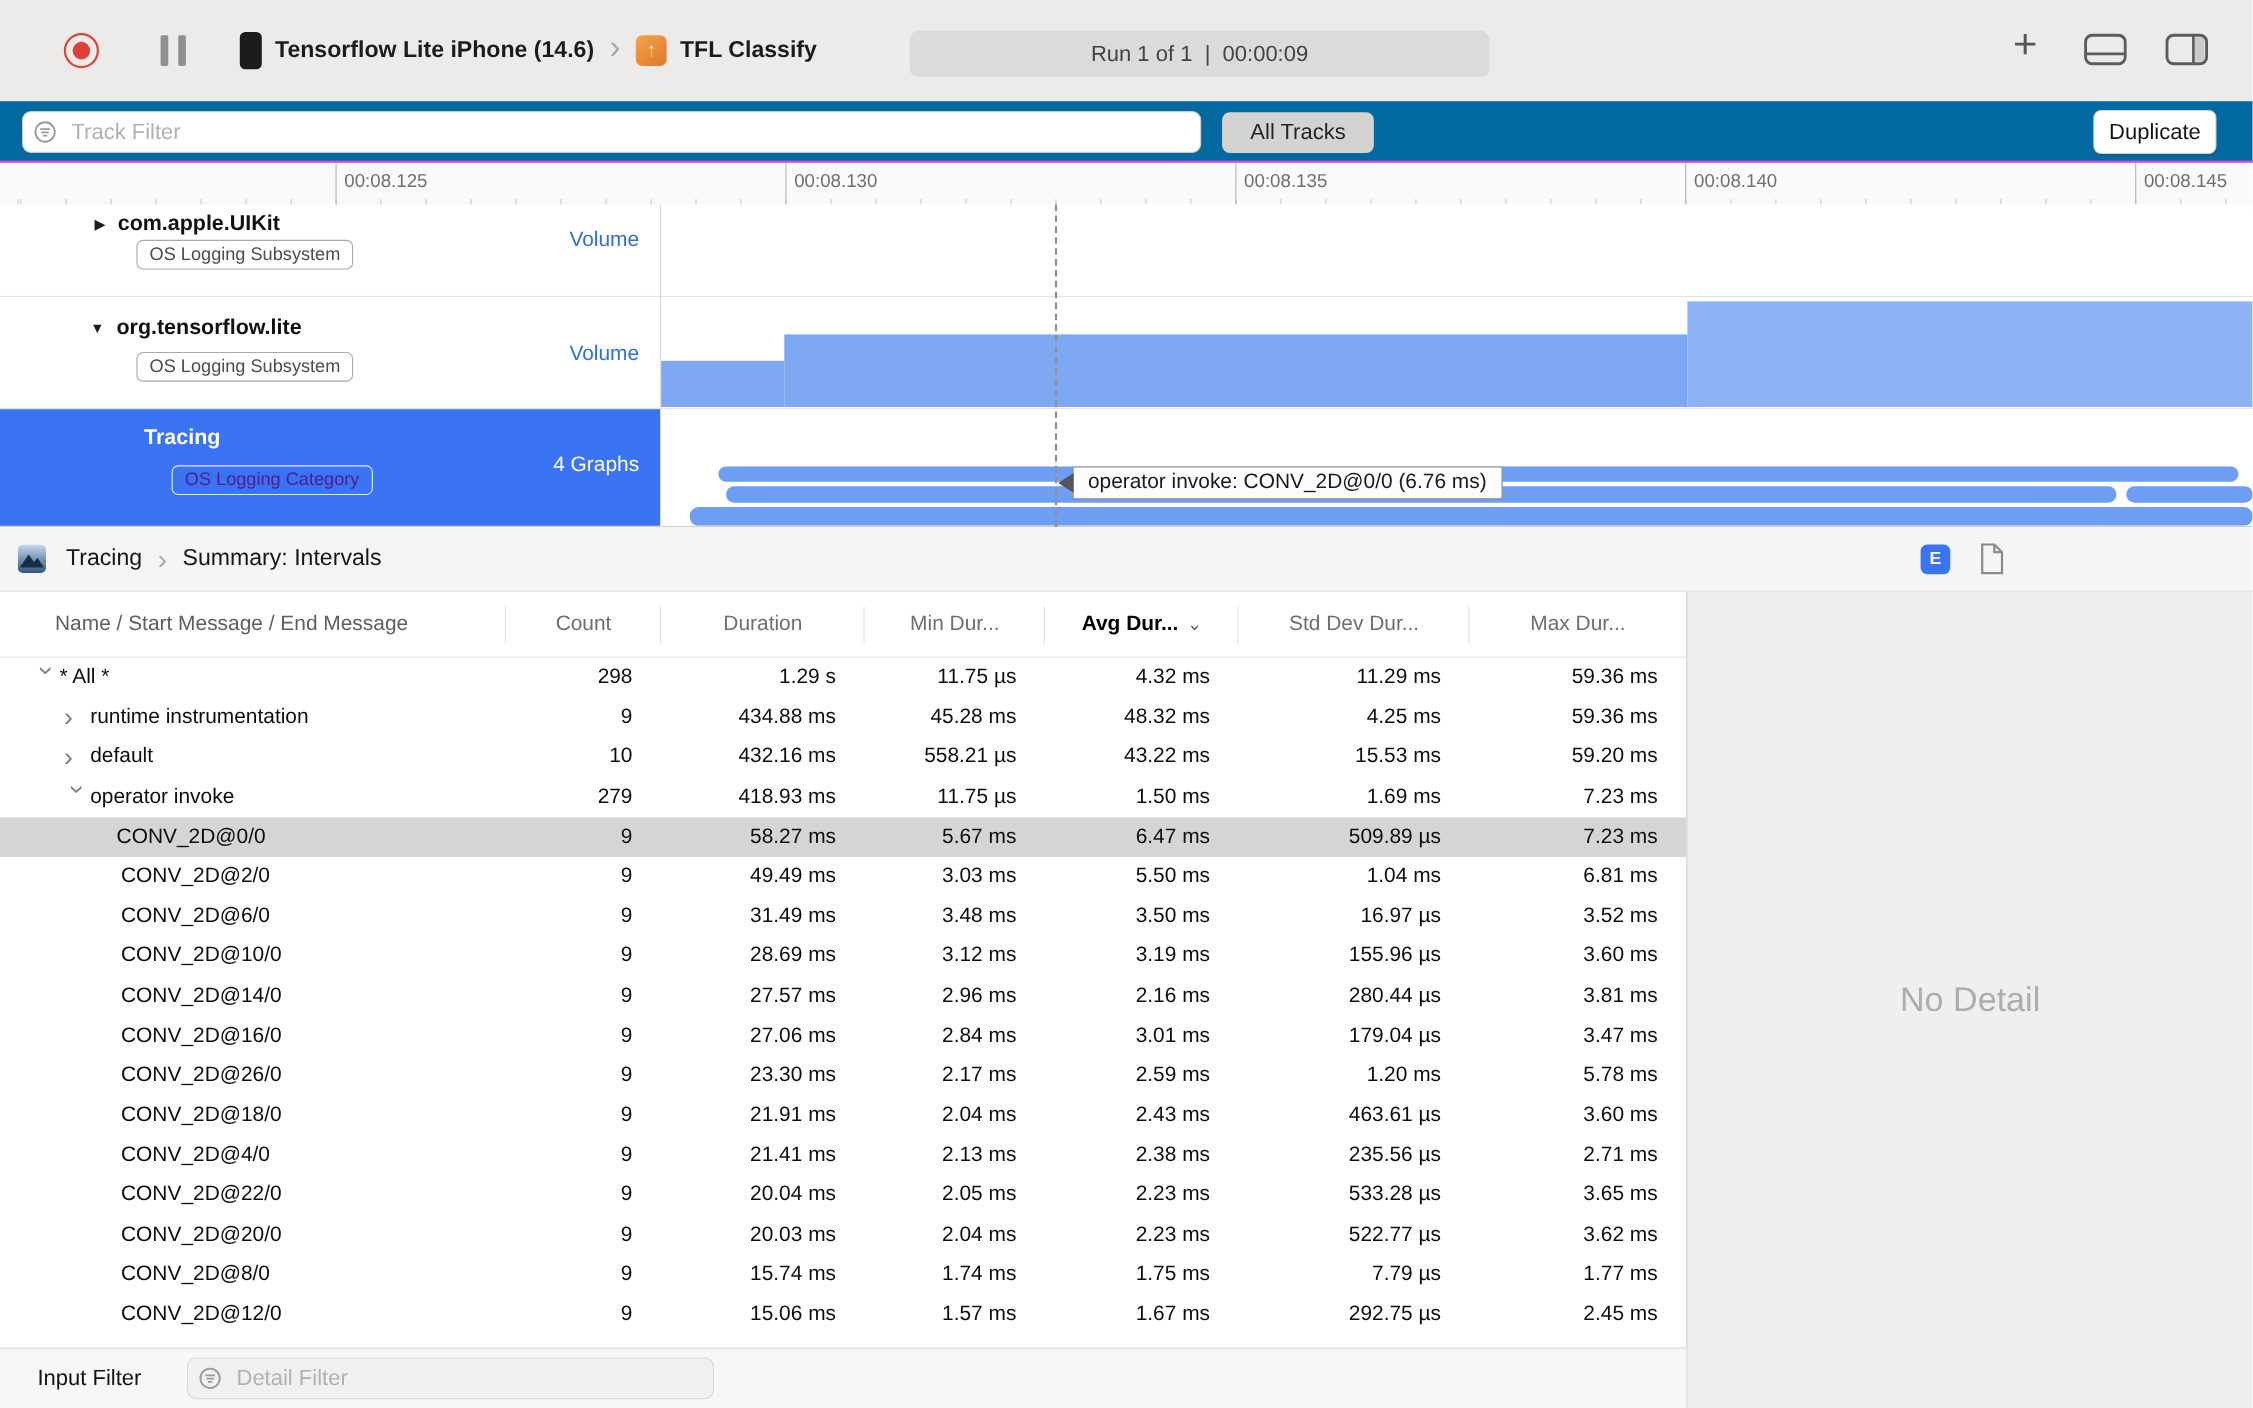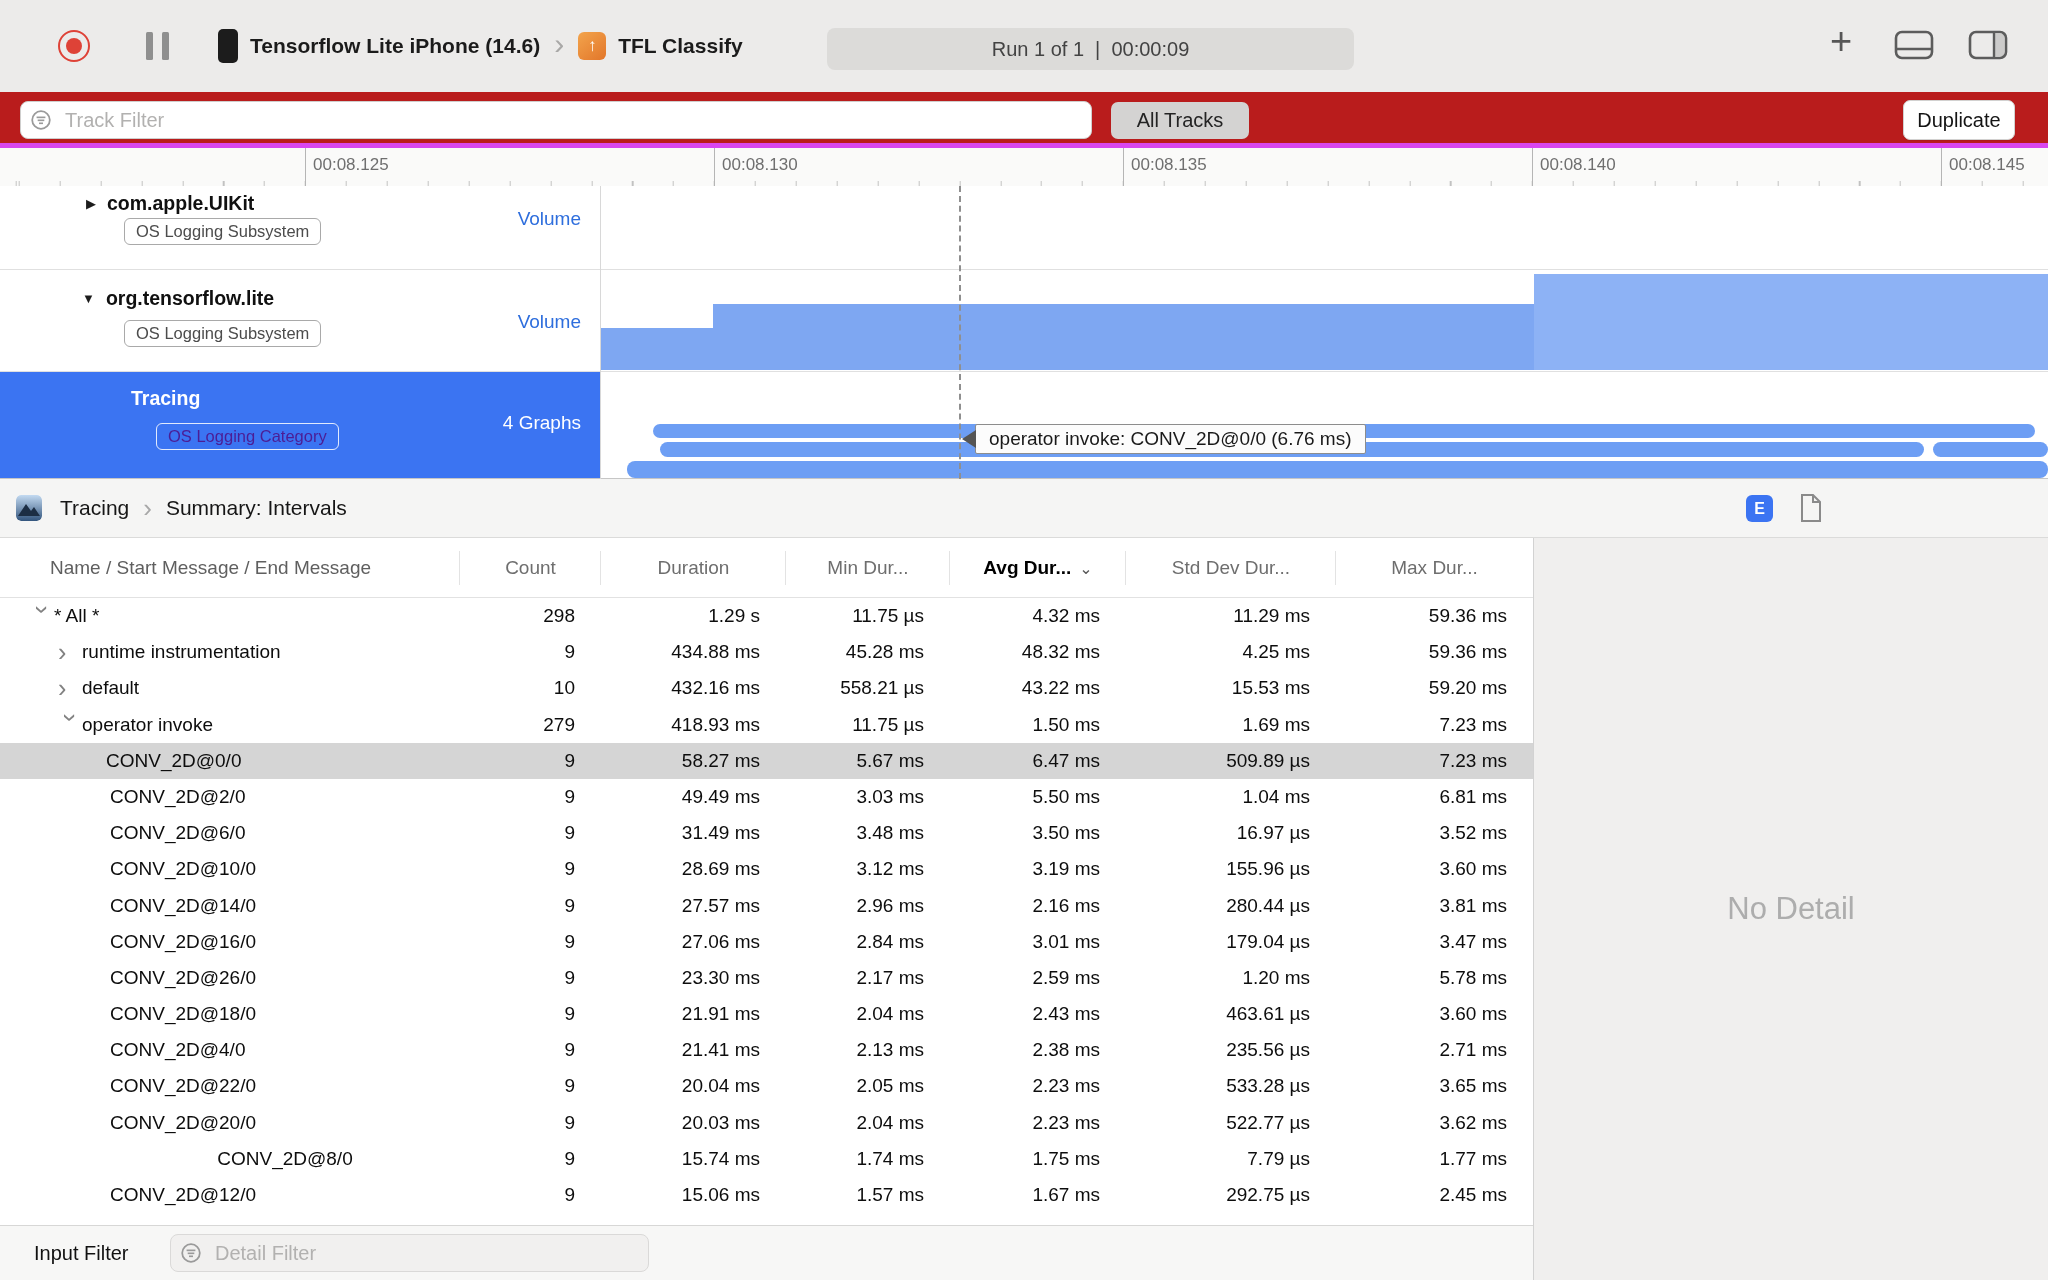--- a/index.html
+++ b/index.html
@@ -21,21 +21,21 @@
   .tb-chev { font-size:30px; color:#a9a8a7; font-weight:400; margin:0 2px 4px 2px; }
   .app-icon { width:28px; height:28px; border-radius:6px; background:linear-gradient(140deg,#f3a44c,#e2762a);
     display:flex; align-items:center; justify-content:center; color:#fff; font-size:17px; font-weight:700; }
   .run-pill { position:absolute; left:827px; top:28px; width:527px; height:42px; background:#dcdbd9;
     border-radius:8px; display:flex; align-items:center; justify-content:center;
     font-size:20px; color:#434343; white-space:pre; }
   .plus-btn { position:absolute; left:1830px; top:20px; font-size:38px; font-weight:300; color:#565656; }
   .pane-btn { position:absolute; top:30px; }
   .pane-btn.b1 { left:1894px; } .pane-btn.b2 { left:1968px; }
   
-  .filterbar { position:absolute; left:0; top:92px; width:2048px; height:56px; background:#b91c1c; border-bottom:5px solid #d946ef; }
+  .filterbar { position:absolute; left:0; top:92px; width:2048px; height:56px; background:#0369a1; border-bottom:2px solid #d946ef; }
   .input-wrap { position:absolute; }
   .input-wrap .f-icon { position:absolute; left:10px; top:8px; }
   .input-wrap input { width:100%; height:100%; border:1px solid #cfcecd; border-radius:8px; background:#fff;
     font-family:"Liberation Sans",sans-serif; font-size:20px; color:#222; padding-left:44px; outline:none; }
   .input-wrap input::placeholder { color:#b2b1b0; }
   .track-filter-wrap { left:20px; top:9px; width:1072px; height:38px; }
   .all-tracks { position:absolute; left:1111px; top:10px; width:138px; height:37px; background:#d4d3d2;
     border-radius:7px; display:flex; align-items:center; justify-content:center; font-size:20px; color:#242424; }
   .duplicate { position:absolute; left:1903px; top:8px; width:112px; height:40px; background:#fff;
     border:1px solid #d2d1d0; border-radius:7px; box-shadow:0 1px 1px rgba(0,0,0,.07);
@@ -438,21 +438,21 @@
         <span class="nm">CONV_2D@20/0</span>
       </div>
       <div class="cell num">9</div>
       <div class="cell num">20.03 ms</div>
       <div class="cell num">2.04 ms</div>
       <div class="cell num">2.23 ms</div>
       <div class="cell num">522.77 µs</div>
       <div class="cell num">3.62 ms</div>
     </div>
         <div class="t-row">
-      <div class="cell cell-name" style="padding-left: 86px; justify-content: center;">
+      <div class="cell cell-name" style="padding-left: 86px;">
         <span class="disc" style="visibility: hidden;"></span>
         <span class="nm">CONV_2D@8/0</span>
       </div>
       <div class="cell num">9</div>
       <div class="cell num">15.74 ms</div>
       <div class="cell num">1.74 ms</div>
       <div class="cell num">1.75 ms</div>
       <div class="cell num">7.79 µs</div>
       <div class="cell num">1.77 ms</div>
     </div>

